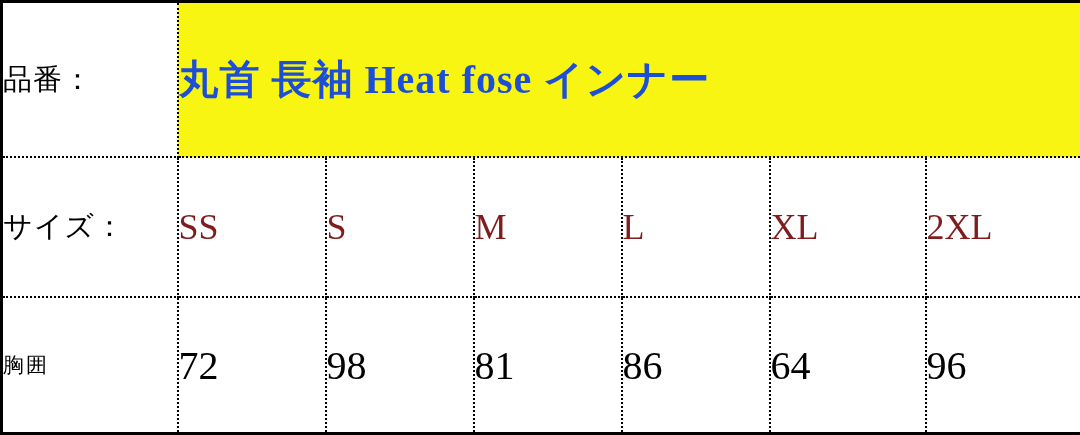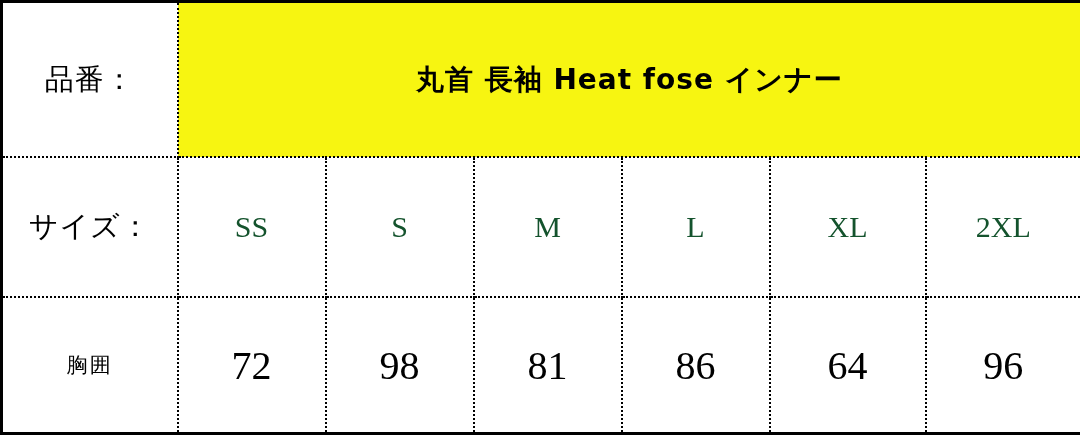--- a/index.html
+++ b/index.html
@@ -21,49 +21,49 @@
     background: #ffffff;
   }
   table.size-table {
     width: 1080px;
     height: 435px;
     border-collapse: collapse;
     table-layout: fixed;
   }
   table.size-table td {
     border: 2px dotted #000000;
-    text-align: center;
     vertical-align: middle;
     padding: 0;
     background: #ffffff;
+    font-family: Liberation Serif, serif;
   }
   
   table.size-table {
     border: 3px solid #000000;
   }
   .label-cell {
     font-family: "DejaVu Sans", "Liberation Sans", sans-serif;
     font-size: 29px;
     font-weight: 500;
     letter-spacing: 1px;
     color: #000000;
   }
   .title-cell {
     background: #f7f511;
     font-family: "DejaVu Sans", "Liberation Sans", sans-serif;
-    font-size: 28px;
+    font-size: 40px;
     font-weight: bold;
     letter-spacing: 1px;
-    color: #000000;
+    color: #1d4ed8;
     padding: 4px 6px;
   }
   .head-cell {
     font-family: "Liberation Serif", "DejaVu Serif", serif;
-    font-size: 30px;
-    color: #14532d;
+    font-size: 36px;
+    color: #7f1d1d;
   }
   .val-cell {
     font-family: "Liberation Serif", "DejaVu Serif", serif;
     font-size: 40px;
     color: #000000;
   }
   .row-label {
     font-family: "DejaVu Sans", "Liberation Sans", sans-serif;
     font-size: 21px;
     color: #000000;

